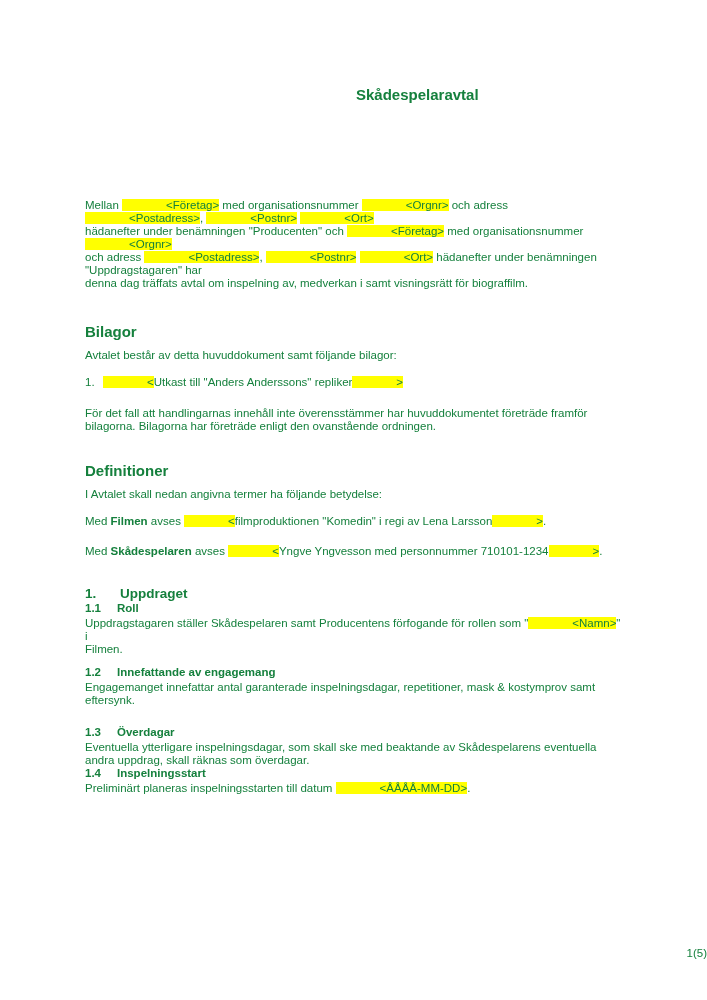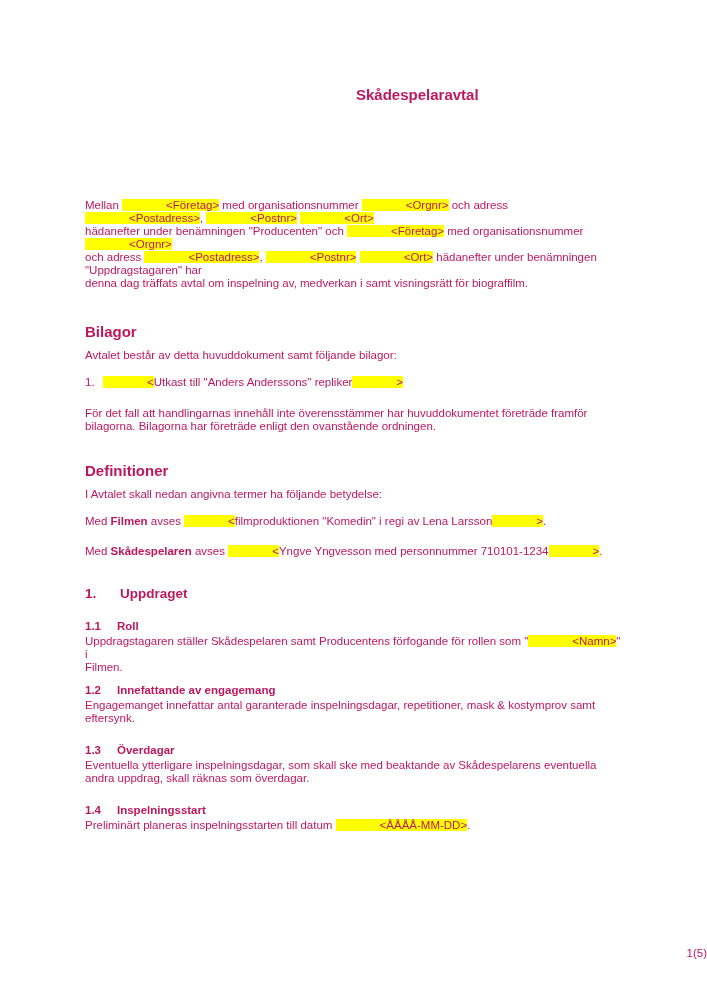--- a/index.html
+++ b/index.html
@@ -8,21 +8,21 @@
     background: #ffffff;
     width: 707px;
     height: 1000px;
     overflow: hidden;
   }
   .page {
     position: relative;
     width: 707px;
     height: 1000px;
     background: #ffffff;
-    color: #be185d;
+    color: #15803d;
     font-family: "Liberation Sans", "DejaVu Sans", sans-serif;
   }
   .title {
     position: absolute;
     top: 86px;
     left: 356px;
     margin: 0;
     font-size: 15px;
     line-height: 18px;
     font-weight: bold;
@@ -70,24 +70,24 @@
     font-weight: bold;
   }
   .main-num { flex: 0 0 35px; }
   .sub-head {
     display: flex;
     font-size: 11.5px;
     line-height: 13px;
     font-weight: bold;
   }
   .sub-num { flex: 0 0 32px; }
-  .sub-head.s1 { margin-top: 18px; }
+  .sub-head.s1 { }
   .sub-head.s2 { margin-top: 10px; }
   .sub-head.s3 { margin-top: 19px; }
-  .sub-head.s4 { margin-top: 19px; }
+  .sub-head.s4 { }
   .sub-body { margin-top: 2px; }
   .footer {
     position: absolute;
     top: 947px;
     left: 0;
     width: 707px;
     text-align: right;
     font-size: 11.5px;
     line-height: 13px;
   }

